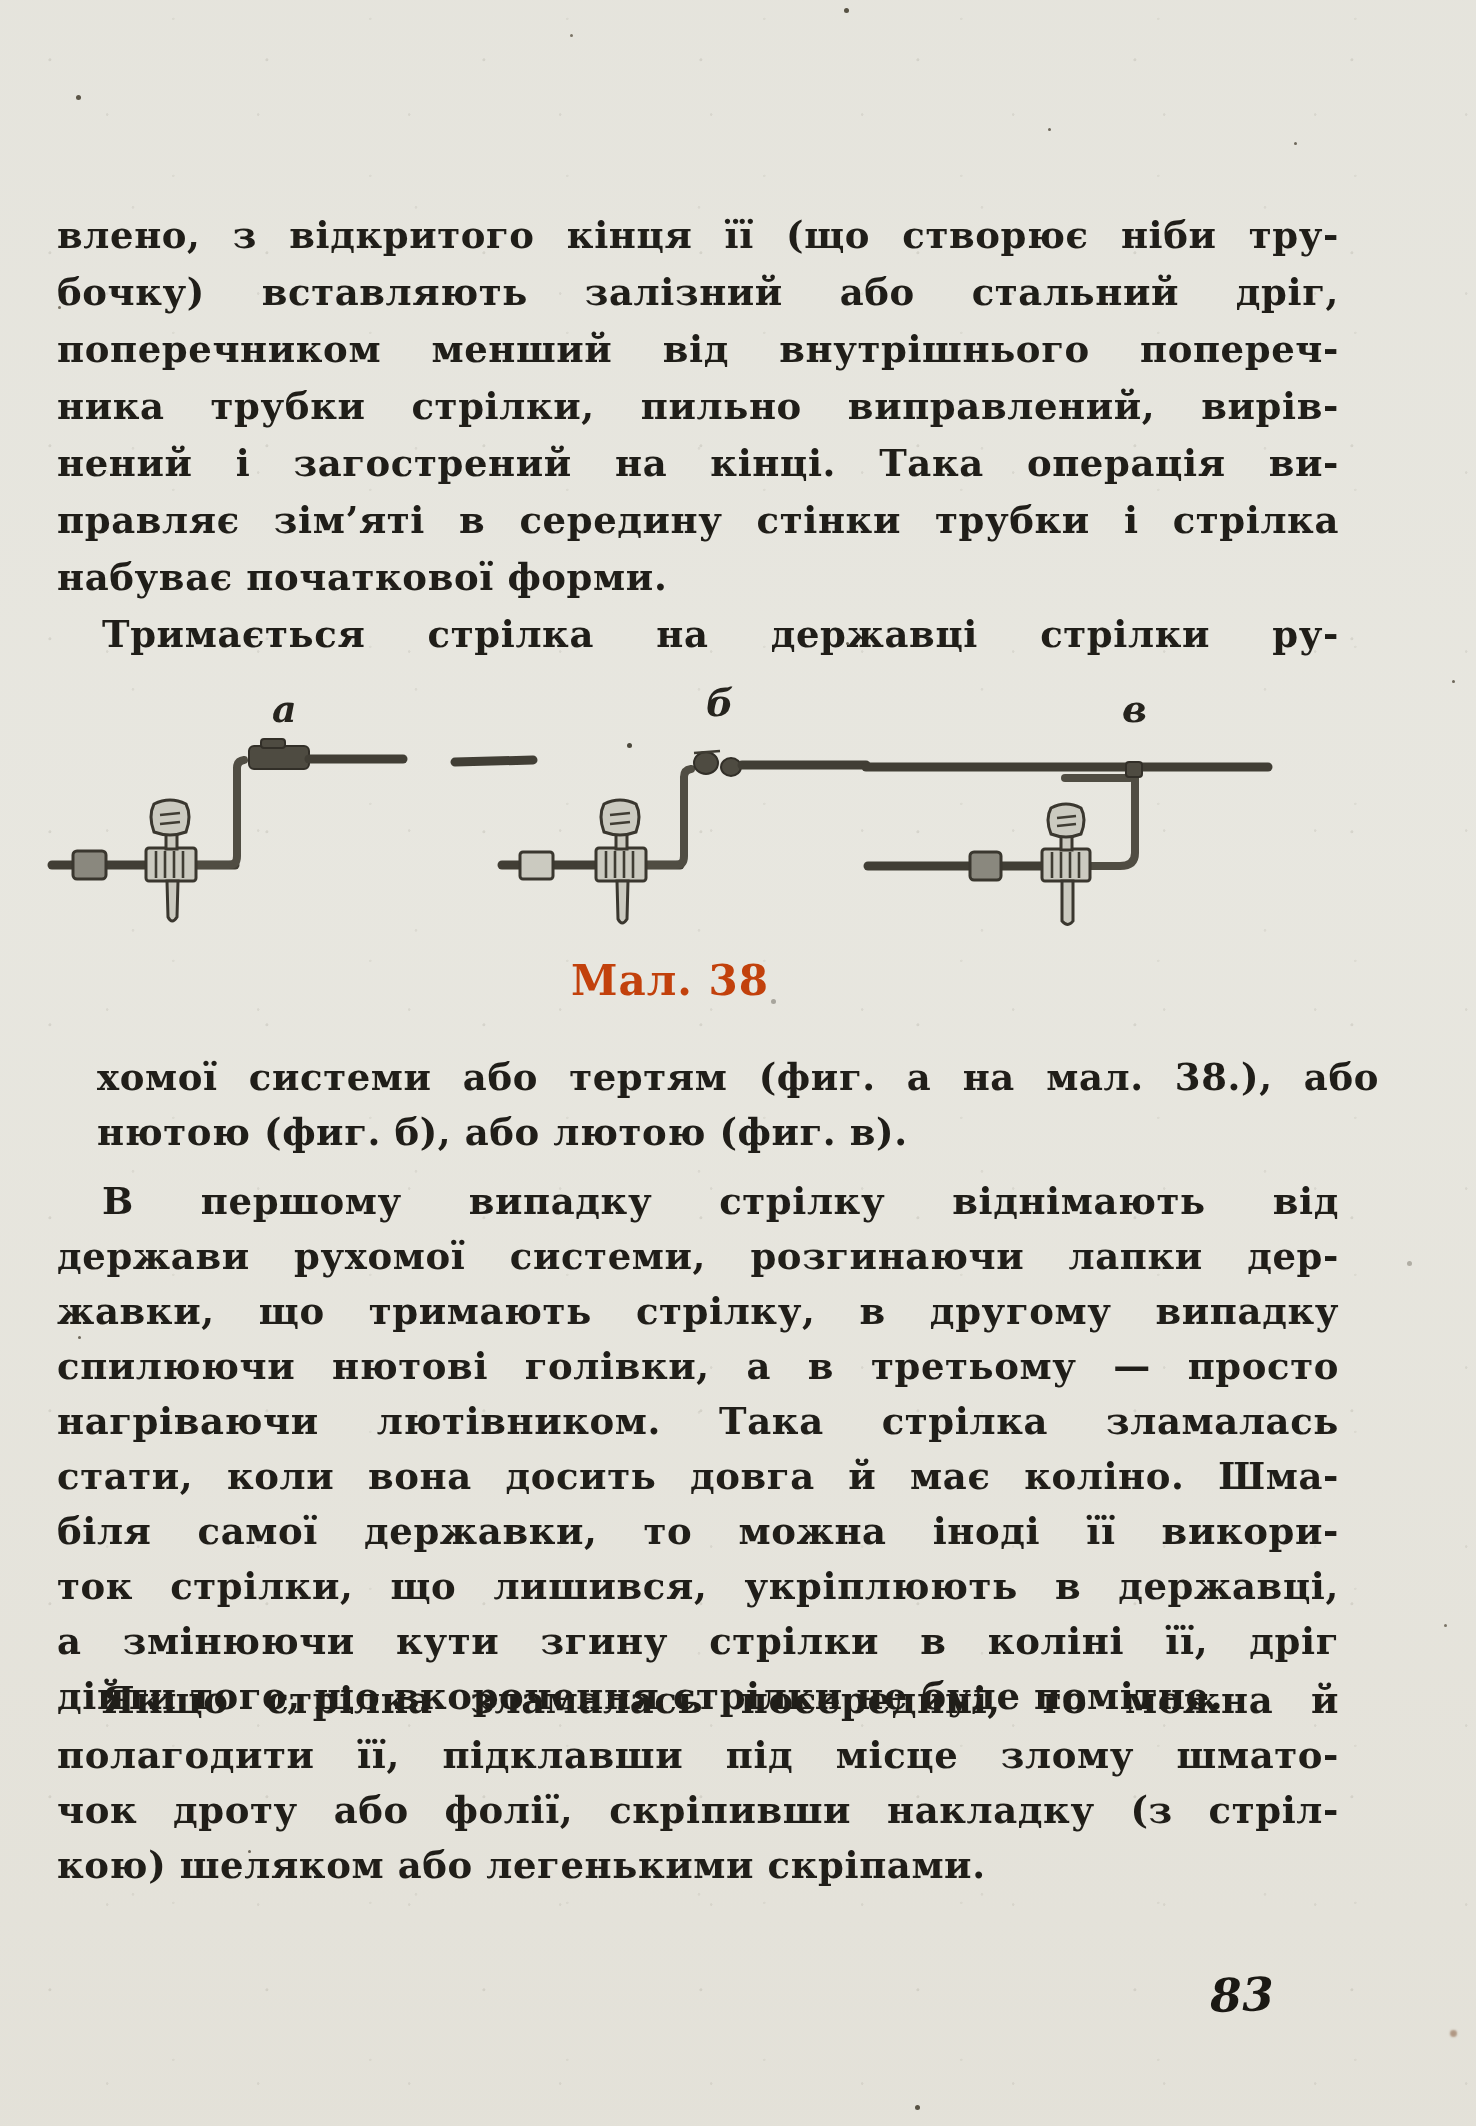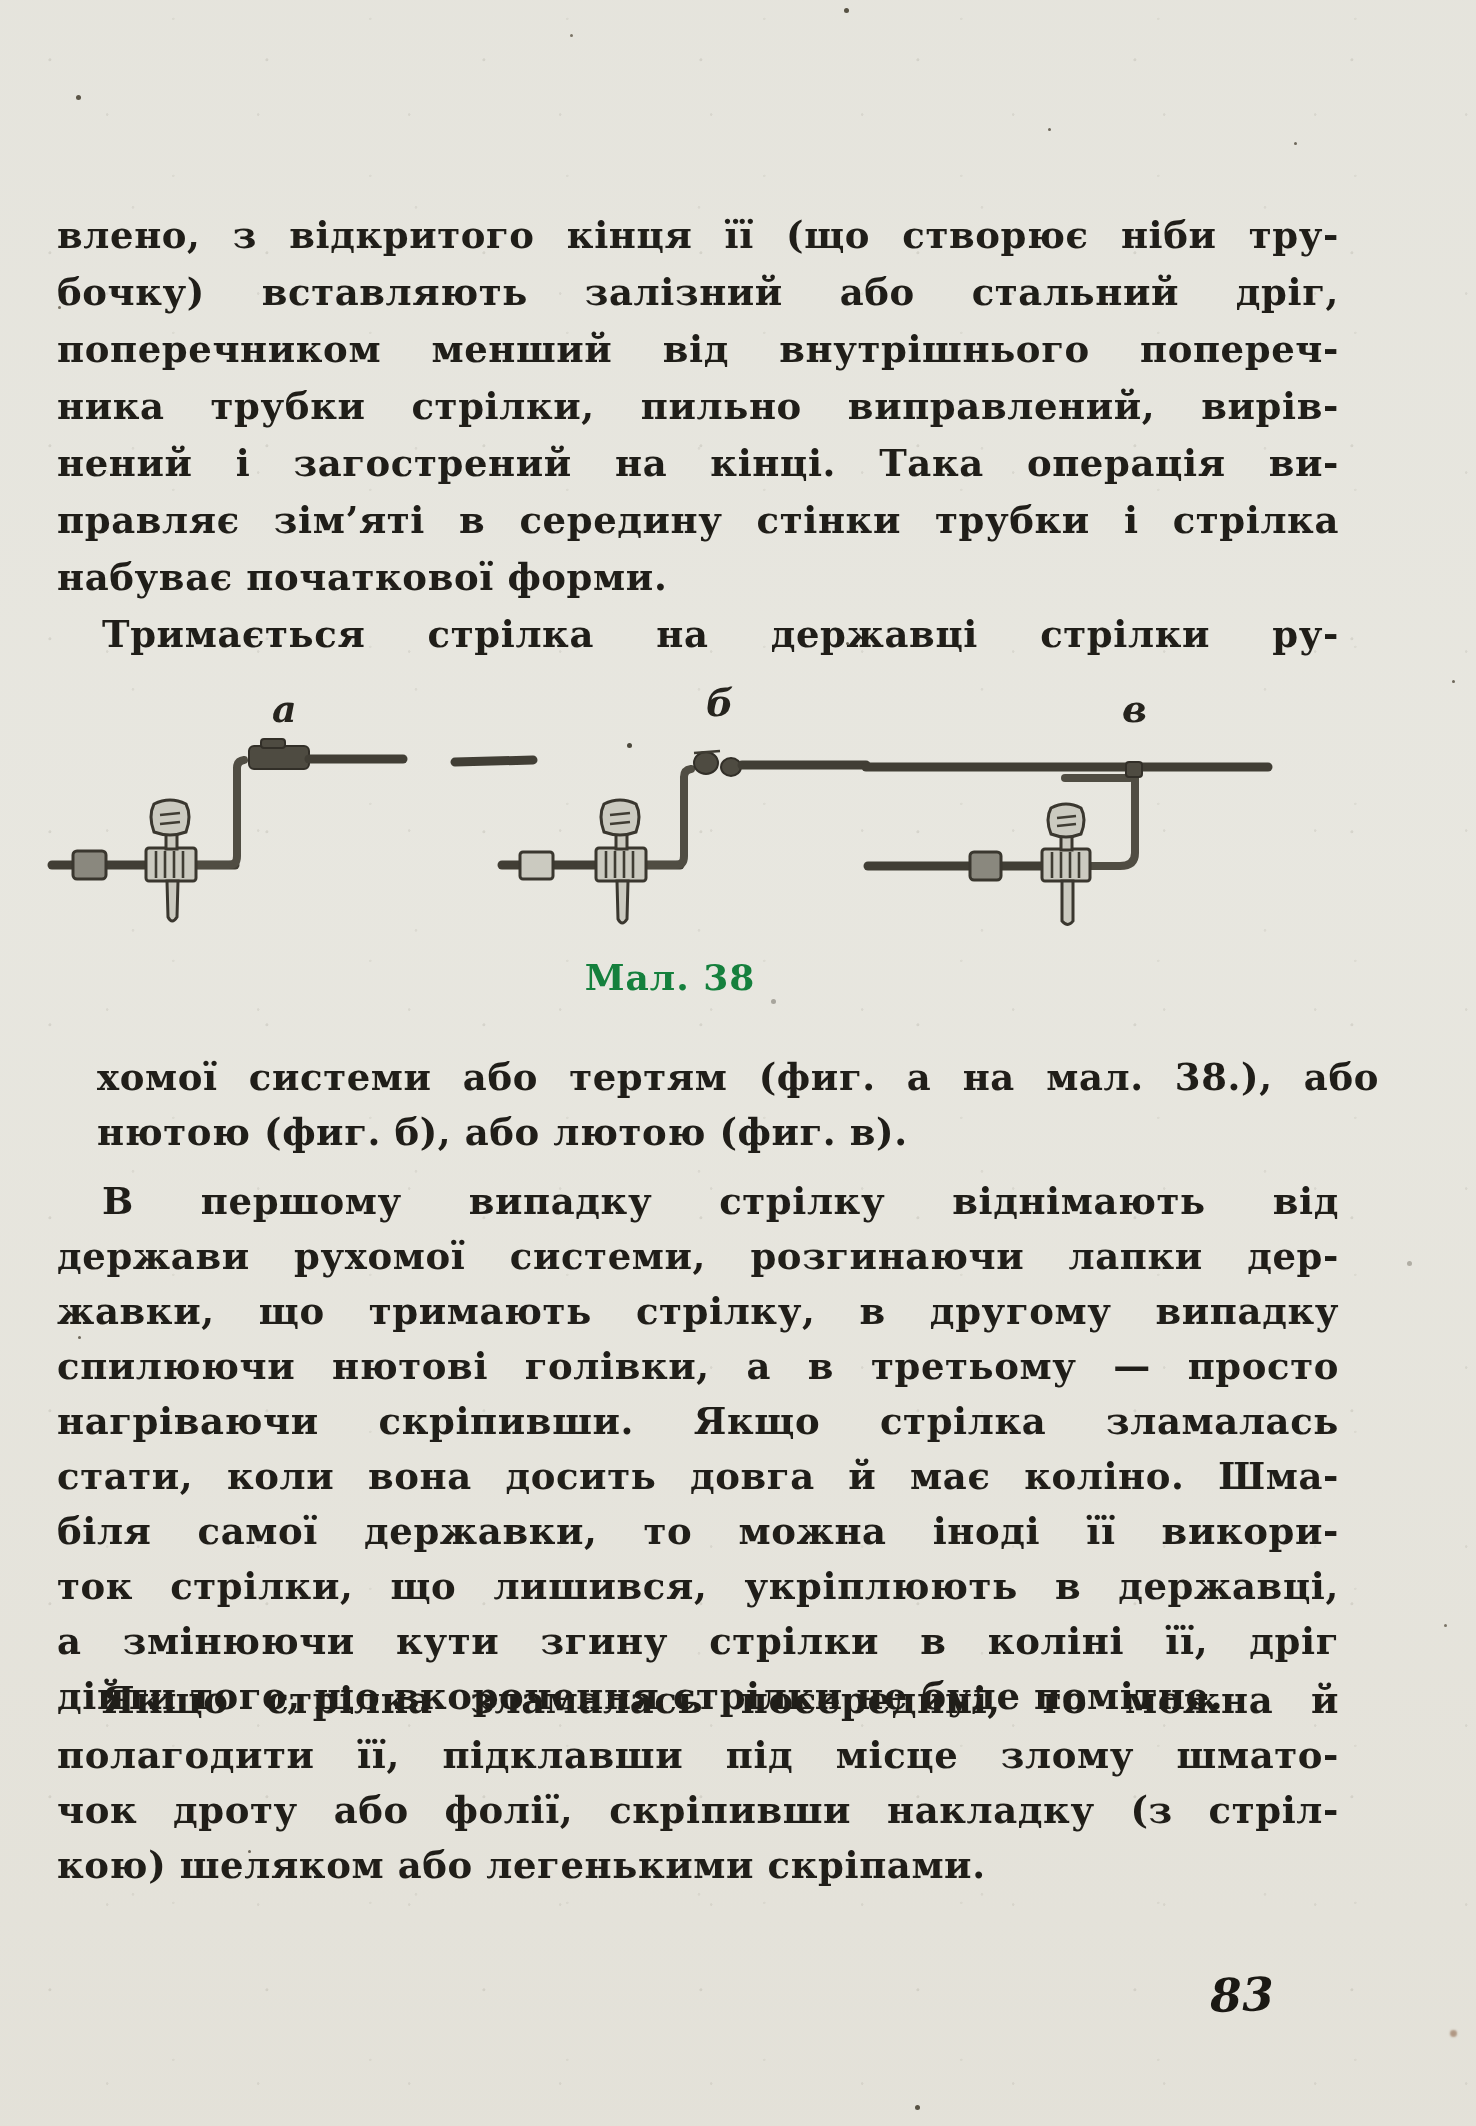--- a/index.html
+++ b/index.html
@@ -34,22 +34,22 @@
   .figwrap{position:absolute;left:30px;top:683px;width:1370px;height:260px;}
   .figlabel{
     position:absolute;font-size:38px;font-style:italic;font-weight:bold;
     color:#26241e;line-height:38px;
   }
   .fl-a{left:242px;top:7px;}
   .fl-b{left:676px;top:1px;}
   .fl-v{left:1092px;top:7px;}
   .caption{
     position:absolute;left:510px;top:956px;width:320px;
-    text-align:center;font-size:36px;font-weight:bold;letter-spacing:1px;
-    color:#15803d;
+    text-align:center;font-size:42px;font-weight:bold;letter-spacing:1px;
+    color:#c2410c;
   }
   .pagenum{
     position:absolute;left:1210px;top:1968px;
     font-size:46px;font-weight:bold;font-style:italic;
     color:#1b1914;transform:rotate(-2deg);
   }
   .speck{
     position:absolute;left:0;top:0;width:3px;height:3px;border-radius:50%;
     background:transparent;
     box-shadow:
@@ -166,21 +166,21 @@
   <div class="tblock block-b">
       <div class="tline just">хомої системи або тертям (фиг. а на мал. 38.), або</div>
       <div class="tline">нютою (фиг. б), або лютою (фиг. в).</div>
     </div>
 
   <div class="tblock block-c">
       <div class="tline indent just">В першому випадку стрілку віднімають від</div>
       <div class="tline just">держави рухомої системи, розгинаючи лапки дер-</div>
       <div class="tline just">жавки, що тримають стрілку, в другому випадку</div>
       <div class="tline just">спилюючи нютові голівки, а в третьому — просто</div>
-      <div class="tline just">нагріваючи скріпивши. Якщо стрілка зламалась</div>
+      <div class="tline just">нагріваючи лютівником. Така стрілка зламалась</div>
       <div class="tline just">стати, коли вона досить довга й має коліно. Шма-</div>
       <div class="tline just">біля самої державки, то можна іноді її викори-</div>
       <div class="tline just">ток стрілки, що лишився, укріплюють в державці,</div>
       <div class="tline just">а змінюючи кути згину стрілки в коліні її, дріг</div>
       <div class="tline">дійти того, що вкорочення стрілки не буде помітне.</div>
     </div>
 
   <div class="tblock block-d">
       <div class="tline indent just">Якщо стрілка зламалась посередині, то можна й</div>
       <div class="tline just">полагодити її, підклавши під місце злому шмато-</div>

